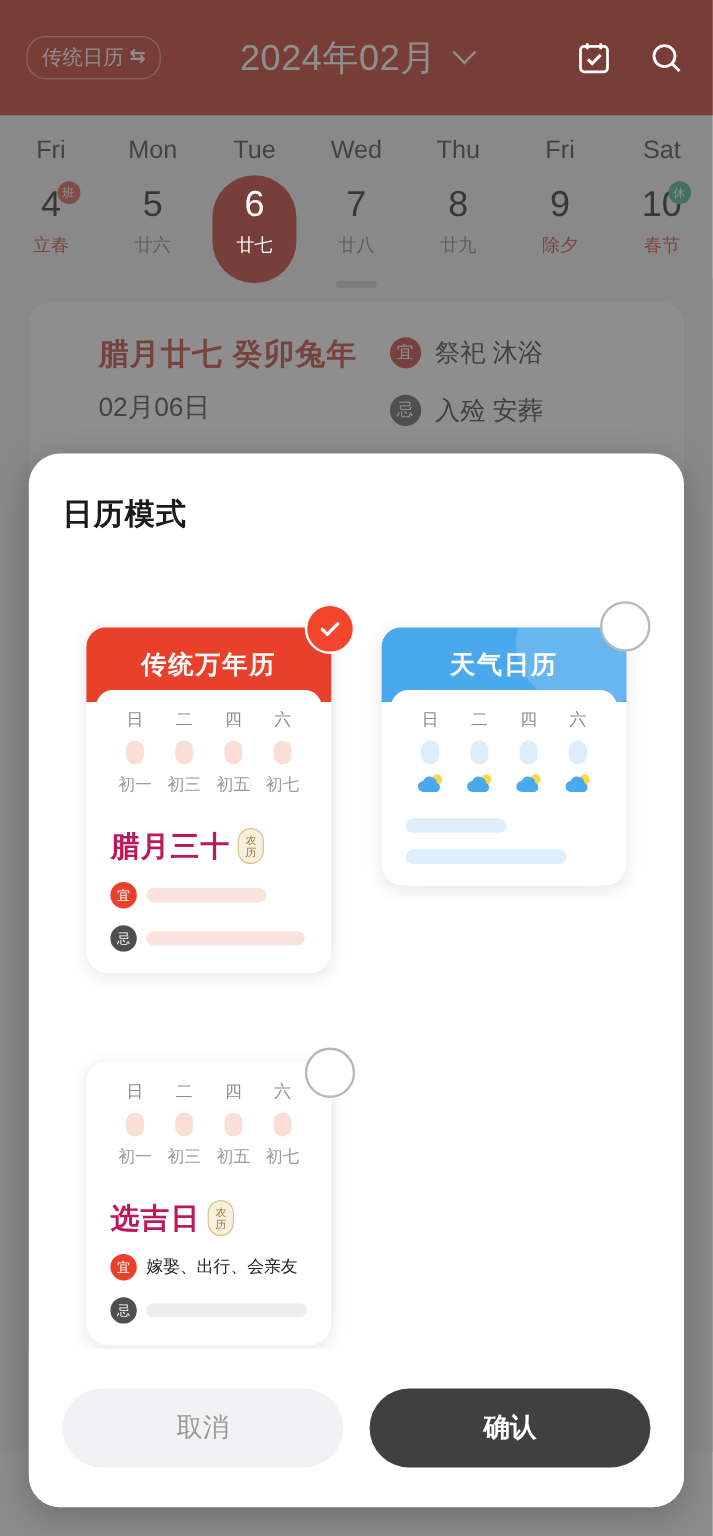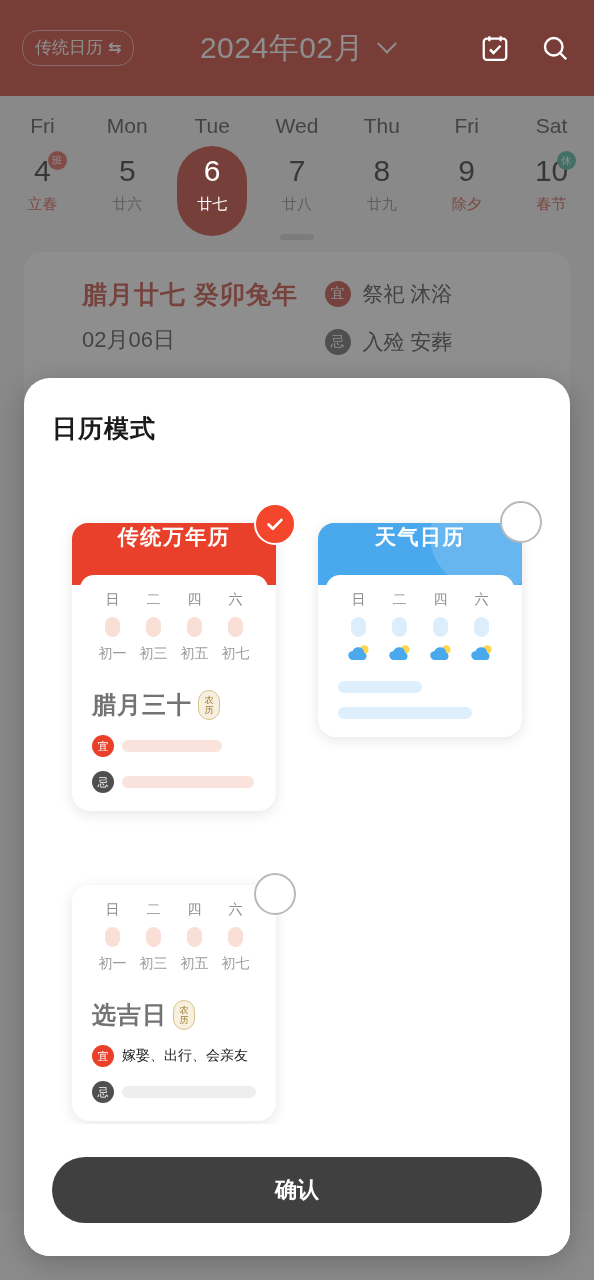--- a/index.html
+++ b/index.html
@@ -109,21 +109,21 @@
   .cards-area { position: relative; padding: 26px 0 0 0; }
   .card-slot { position: absolute; }
   .opt-card {
     position: relative; width: 204px;
     border-radius: 16px 16px 18px 18px;
     box-shadow: 0 3px 14px rgba(0,0,0,.10);
     background: #fff;
   }
   .opt-head {
     height: 62px; border-radius: 16px 16px 0 0;
-    display: flex; align-items: flex-start; justify-content: center;
+    display: flex; align-items: center; justify-content: center;
     color: #fff; font-size: 21px; font-weight: 700; letter-spacing: 1.5px;
     position: relative; overflow: hidden;
   }
   .opt-head.red { background: #e8402a; }
   .opt-head.blue { background: #4aa8ec; }
   .opt-head.blue::after {
     content:""; position:absolute; right:-28px; top:-42px;
     width: 120px; height: 110px; border-radius: 50%;
     background: rgba(255,255,255,.16);
   }
@@ -138,21 +138,21 @@
   .mini-dots span { justify-self: center; width: 15px; height: 20px; border-radius: 9px; }
   .dot-red { background: #fadfd7; }
   .dot-blue { background: #dceefb; }
   .mini-lunar { display: grid; grid-template-columns: repeat(4,1fr); margin-top: 8px; }
   .mini-lunar div { text-align: center; font-size: 14px; color: #9a9a9a;
                     font-family: "Liberation Serif", serif; }
   .mini-weather { display: grid; grid-template-columns: repeat(4,1fr); margin-top: 6px; }
   .mini-weather span { justify-self: center; }
 
   .big-lunar { display: flex; align-items: center; gap: 6px; margin-top: 26px; }
-  .big-lunar .bl-txt { font-size: 24px; color: #737373; font-weight: 600;
+  .big-lunar .bl-txt { font-size: 24px; color: #be185d; font-weight: 600;
                        font-family: "Liberation Serif", serif; letter-spacing: 1px; }
   .nl-badge {
     width: 22px; height: 30px; border-radius: 11px;
     border: 1px solid #d8c48d; background: #f7f0de;
     color: #9c7c34; font-size: 9px; line-height: 10px; text-align: center;
     display: flex; flex-direction: column; align-items: center; justify-content: center;
     font-family: "Liberation Serif", serif;
   }
   .big-temp { font-size: 24px; color: #1a1a1a; margin-top: 30px; font-weight: 500; }
 
@@ -437,15 +437,16 @@
             <span class="yj-mini ji">忌</span>
             <span class="ph-bar ph-gray" style="width:136px"></span>
           </div>
         </div>
       </div>
     </div>
 
   </div>
 
   <div class="modal-actions">
+    <button class="btn btn-cancel">取消</button>
     <button class="btn btn-confirm">确认</button>
   </div>
 </div>
 
 </body></html>

